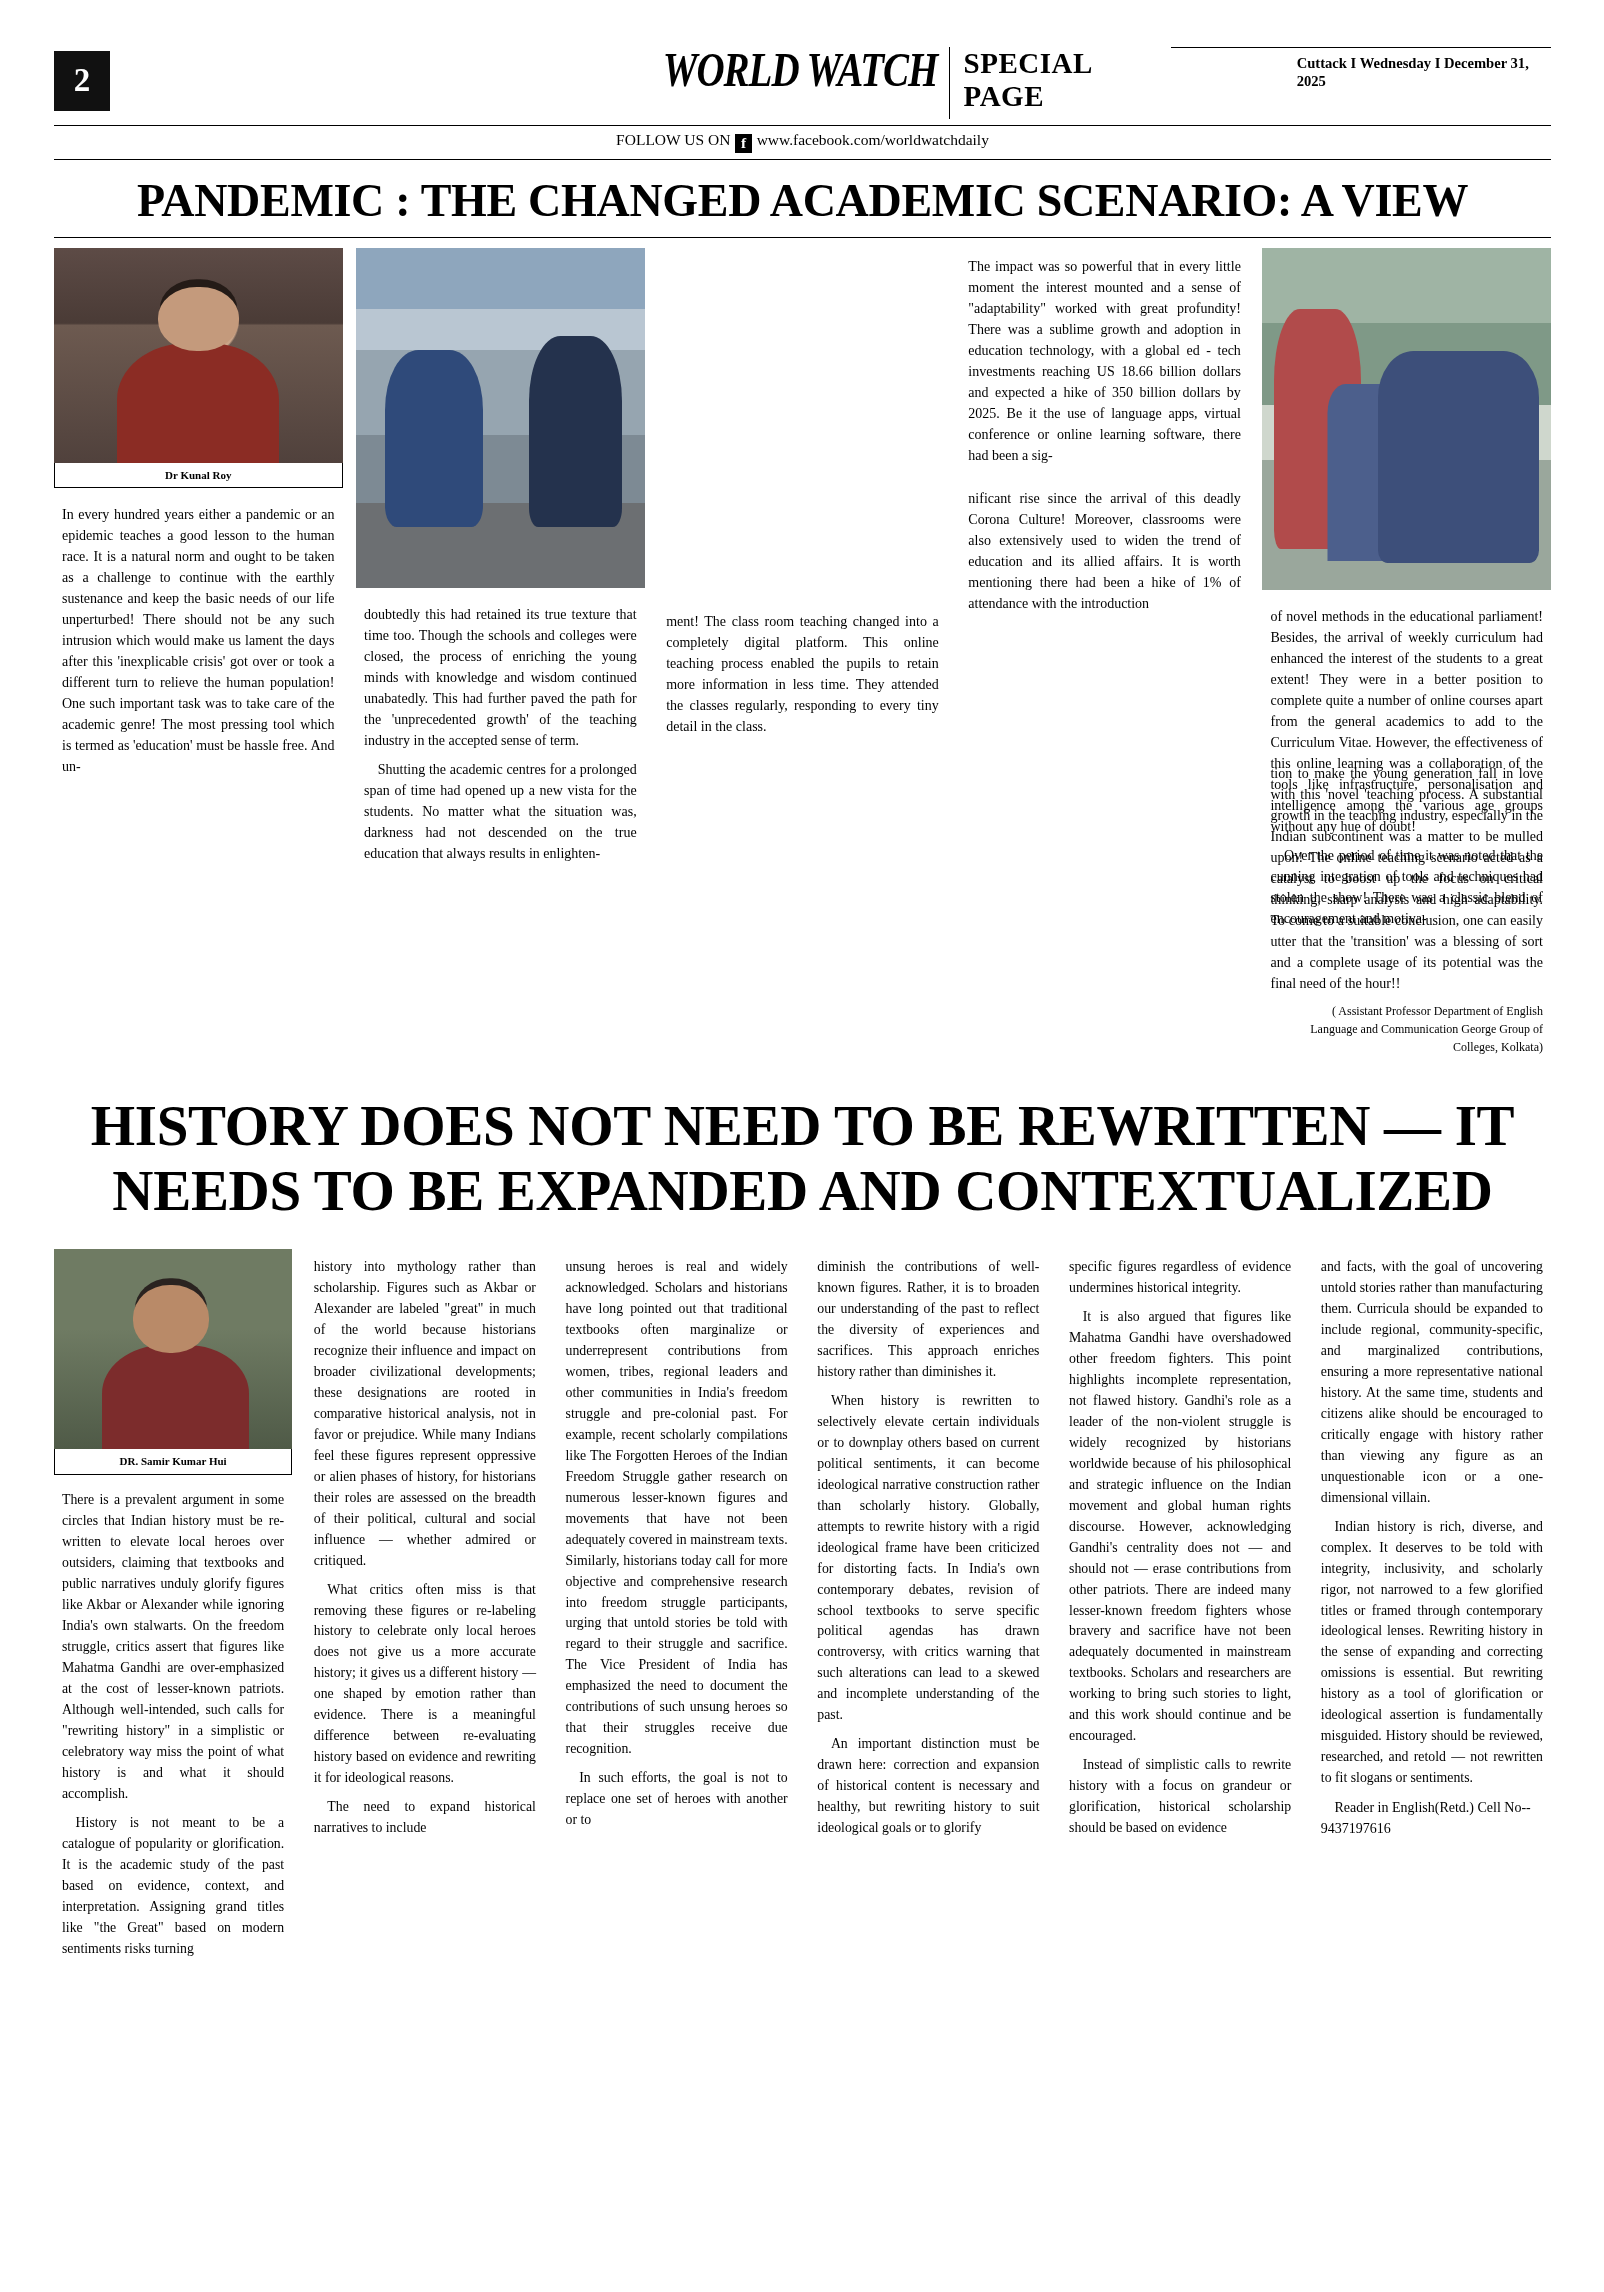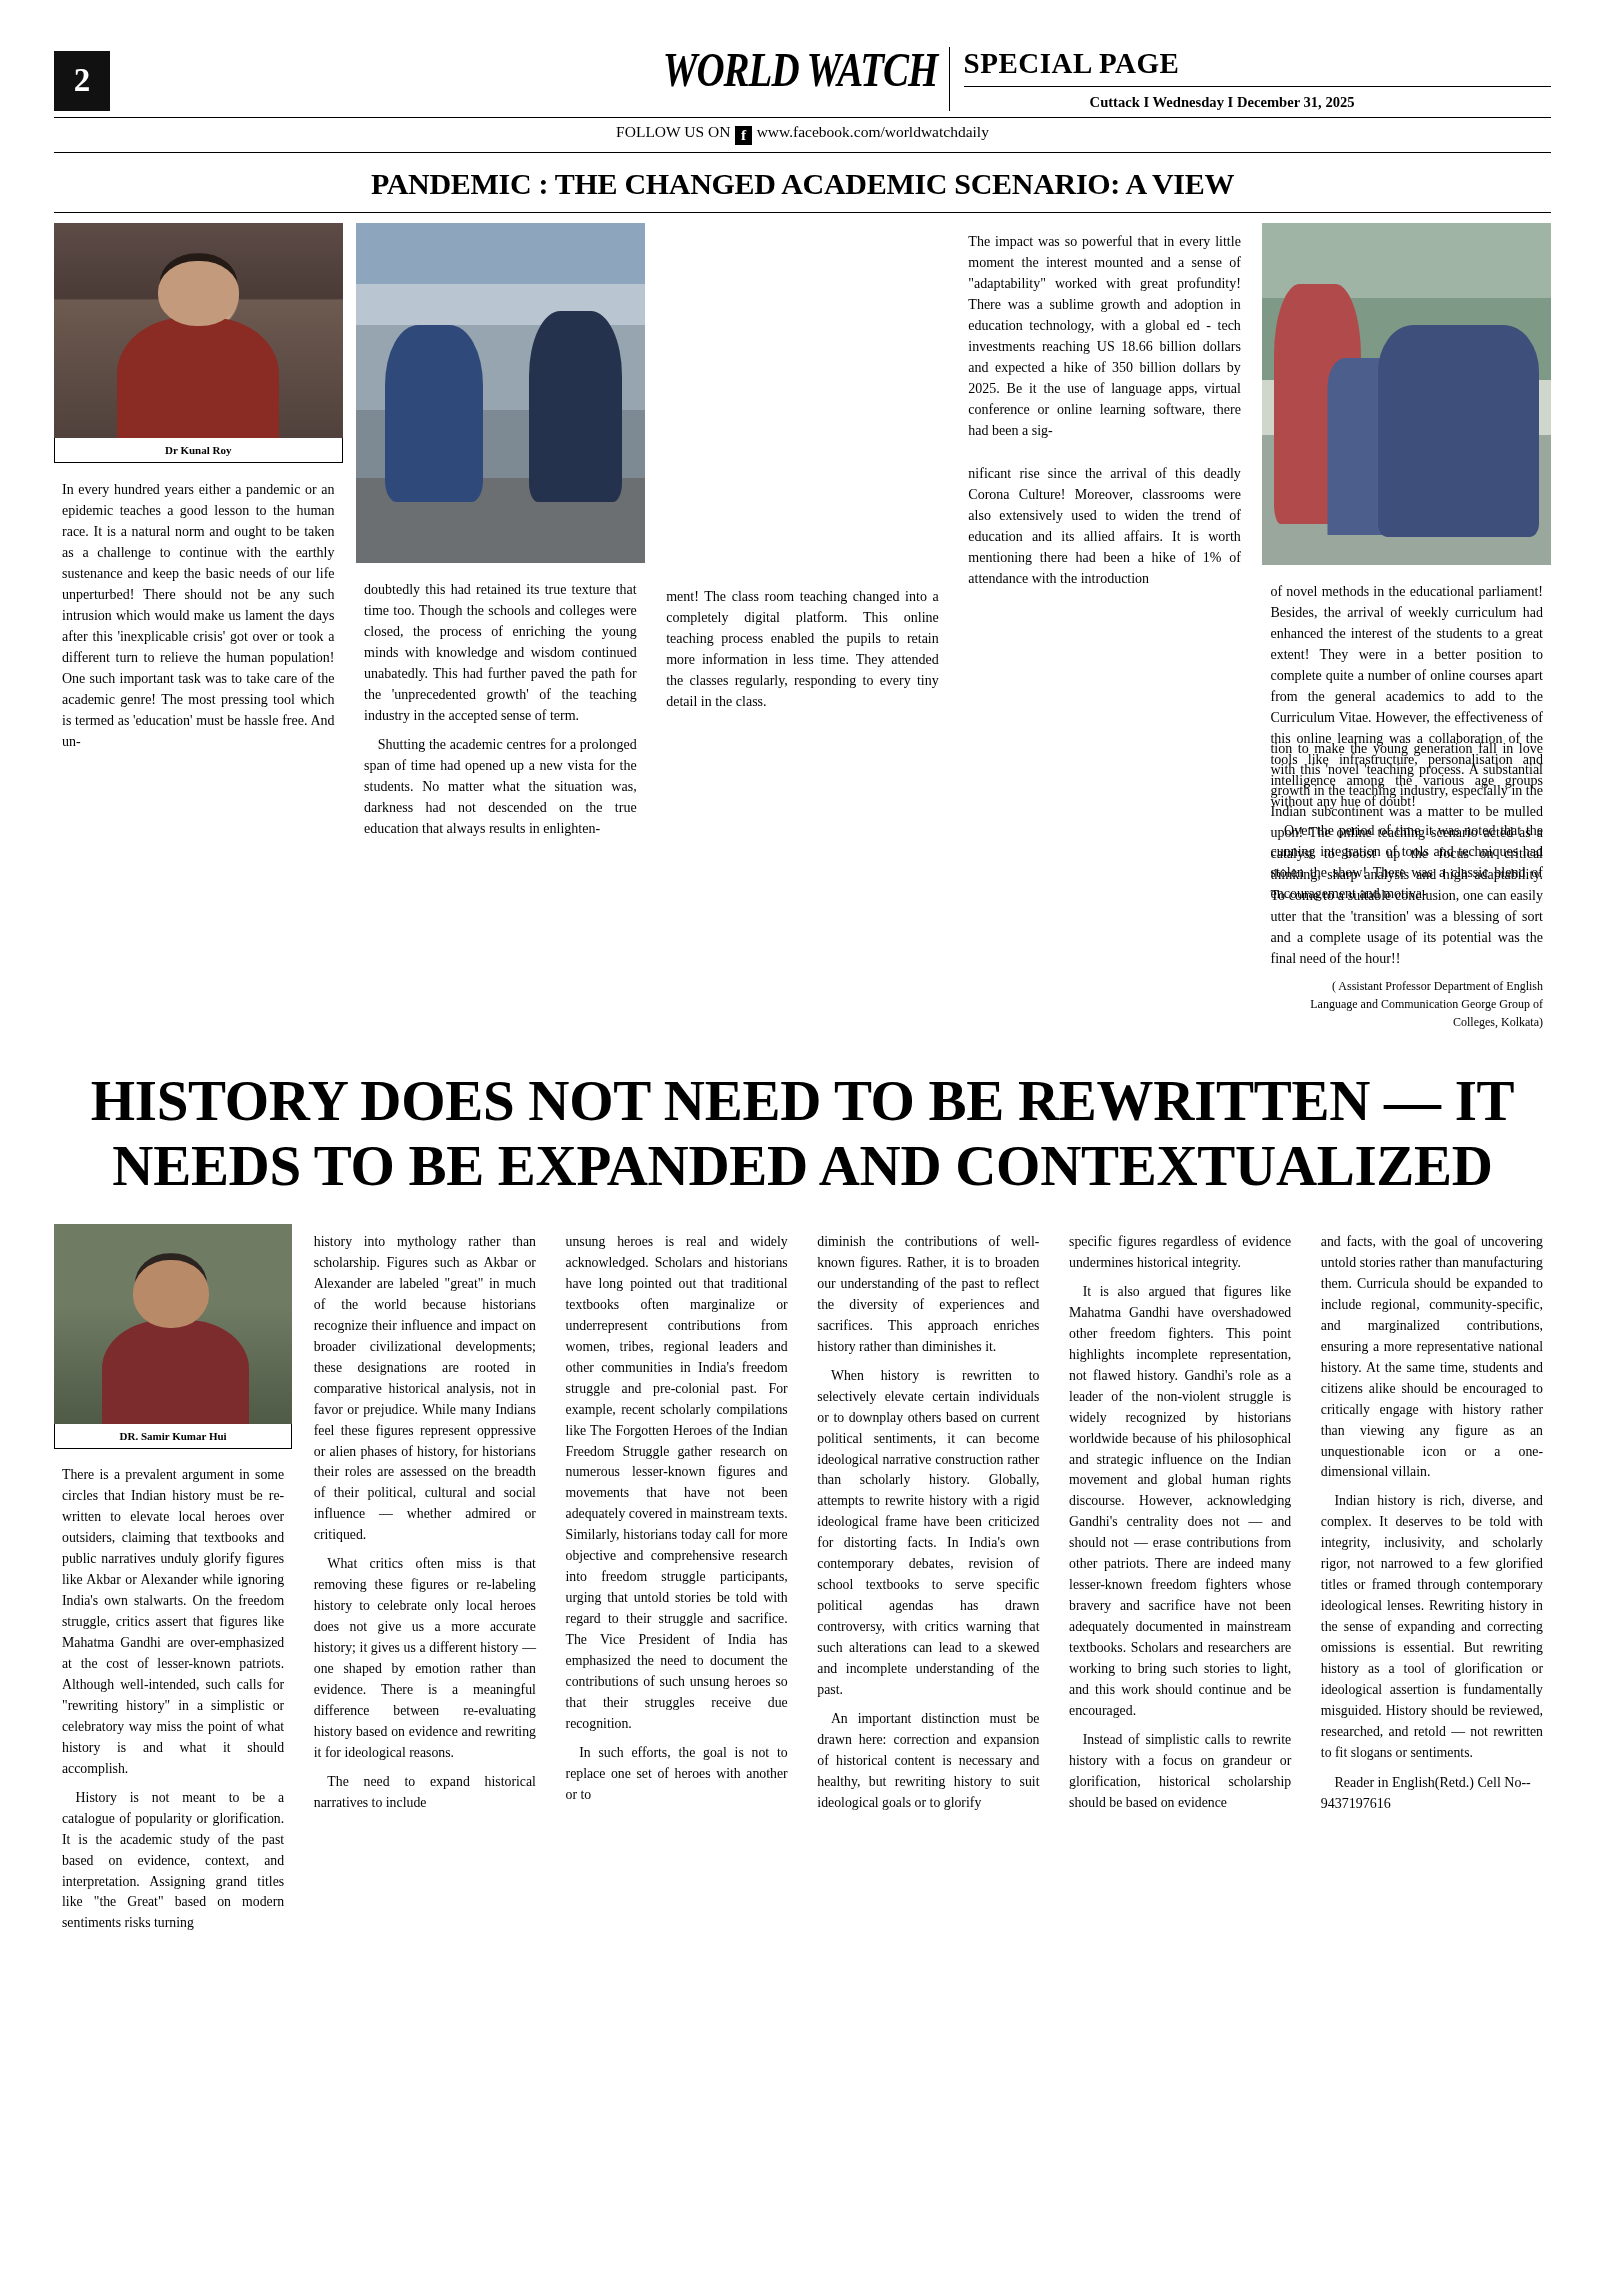--- a/index.html
+++ b/index.html
@@ -46,21 +46,21 @@
     font-size:39px;
     letter-spacing:-1px;
     transform:scaleY(1.25);
     transform-origin:center;
     white-space:nowrap;
     color:#000;
   }
   .mast-right {
     width:602px;
     display:flex;
-    flex-direction:column;
+    flex-direction:row;
     justify-content:center;
     border-left:1.9px solid #000;
     padding-left:13.6px;
   }
   .special-page {
     font-size:29px;
     font-weight:bold;
     letter-spacing:0.5px;
     padding-bottom:5.8px;
   }
@@ -89,21 +89,21 @@
     line-height:18.4px;
     text-align:center;
     vertical-align:-2.9px;
     margin:0 4.9px;
   }
 
   
   h1.story-head {
     font-family:"Liberation Serif", serif;
     font-weight:bold;
-    font-size:30px;
+    font-size:46px;
     text-align:center;
     margin:15.5px 0 11.6px 0;
     letter-spacing:-0.3px;
     line-height:1.08;
   }
   h1.story-head-2 {
     font-size:57px;
     margin:29px 0 19.4px 0;
     line-height:1.15;
   }

